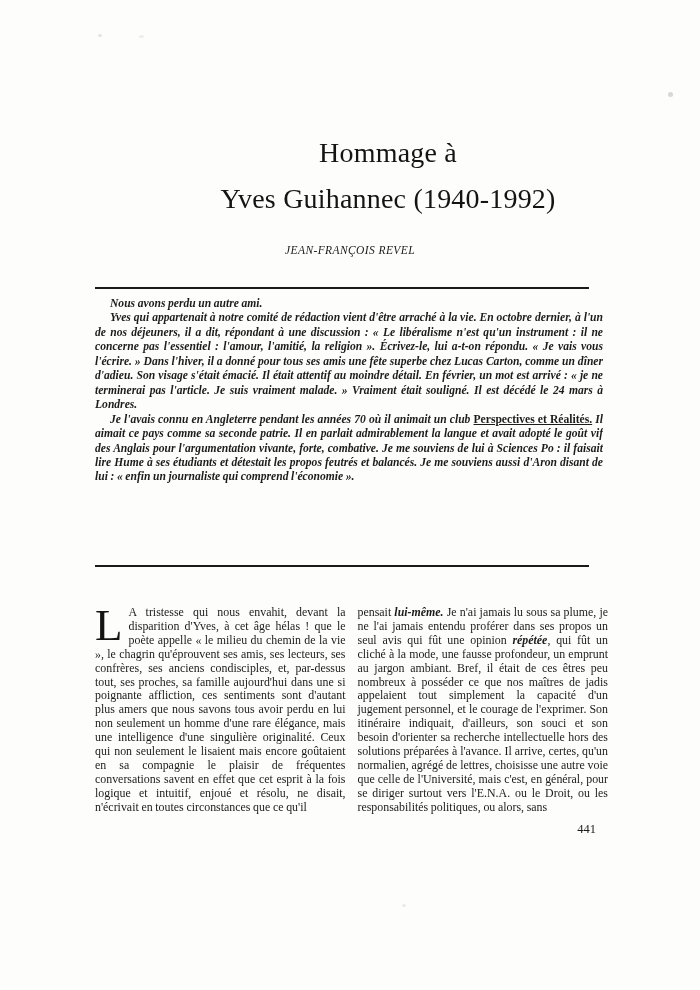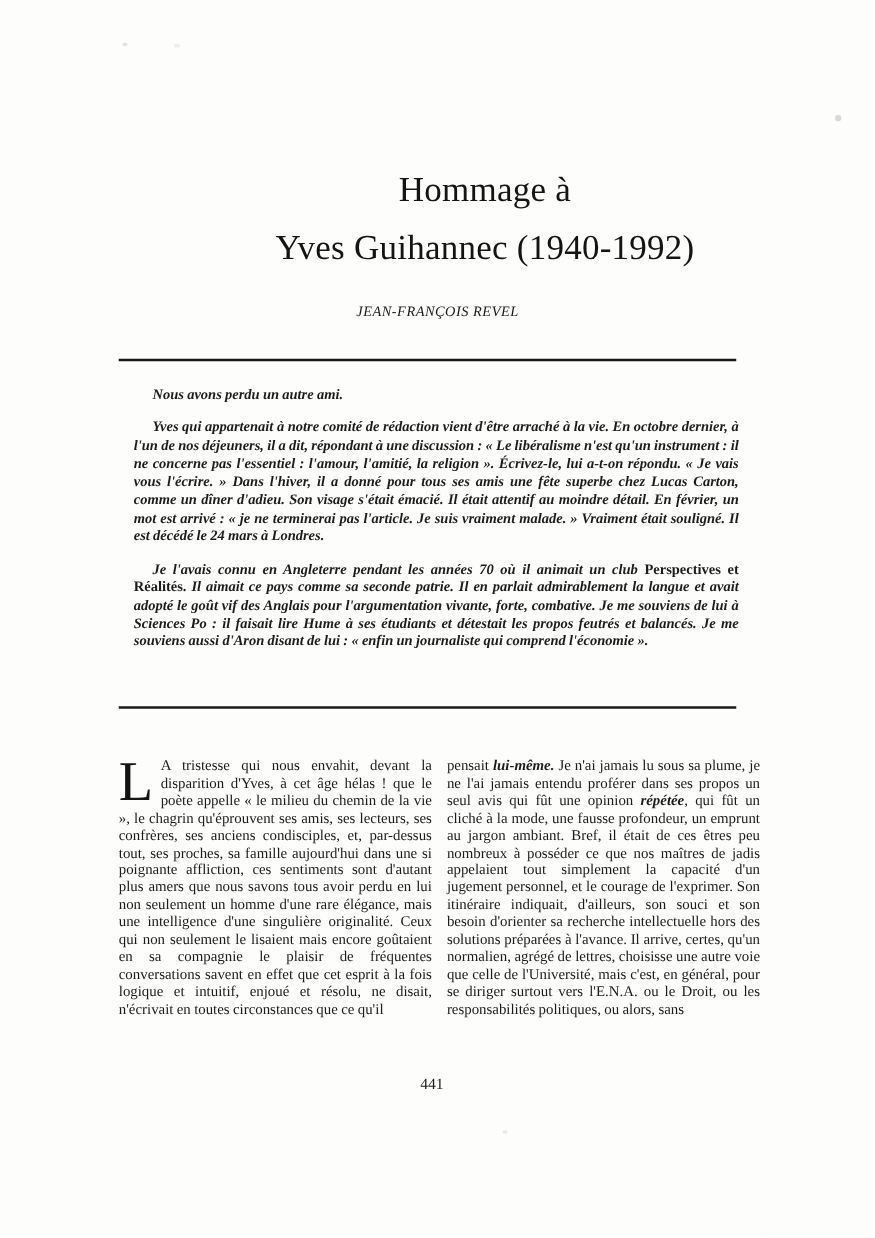--- a/index.html
+++ b/index.html
@@ -30,43 +30,43 @@
 
   .rule{position:absolute;left:95px;width:494px;height:2px;background:#1a1a1a;}
   .rule-top{top:287px;}
   .rule-bottom{top:565px;}
 
   .intro{
     position:absolute;top:297px;left:95px;width:508px;height:246px;overflow:hidden;
     font-style:italic;font-weight:700;font-size:11.6px;line-height:14.45px;
     text-align:justify;word-spacing:-.3px;hyphens:auto;
   }
-  .intro p{margin:12px;text-indent:15px;}
-  .seg-roman{font-style:normal;}
+  .intro p{margin:0;text-indent:15px;}
+  .seg-roman{font-style:normal;text-decoration:underline;}
   .seg-italic{font-style:italic;font-weight:bold;}
 
   .signature{
     position:absolute;top:546px;left:95px;width:482px;text-align:right;
     font-style:italic;font-weight:700;font-size:11.6px;
   }
 
   .columns{
     position:absolute;top:606px;left:95px;width:513px;height:223px;overflow:hidden;
     display:flex;gap:12px;
   }
   .col{
     flex:1;font-size:11.9px;line-height:13.9px;text-align:justify;
     word-spacing:-.3px;hyphens:auto;color:#1b1b1b;
   }
   .dropcap{
     float:left;font-size:45px;line-height:37px;padding:1px 6px 0 0;
     font-weight:400;color:#141414;
   }
   .pagenum{
-    position:absolute;top:860px;left:95px;width:501px;text-align:center;
+    position:absolute;top:822px;left:95px;width:501px;text-align:right;
     font-size:12.5px;color:#1b1b1b;
   }
 </style>
 </head>
 <body>
 
 <div class="page">
 
   <div class="speck s1"></div>
   <div class="speck s2"></div>

